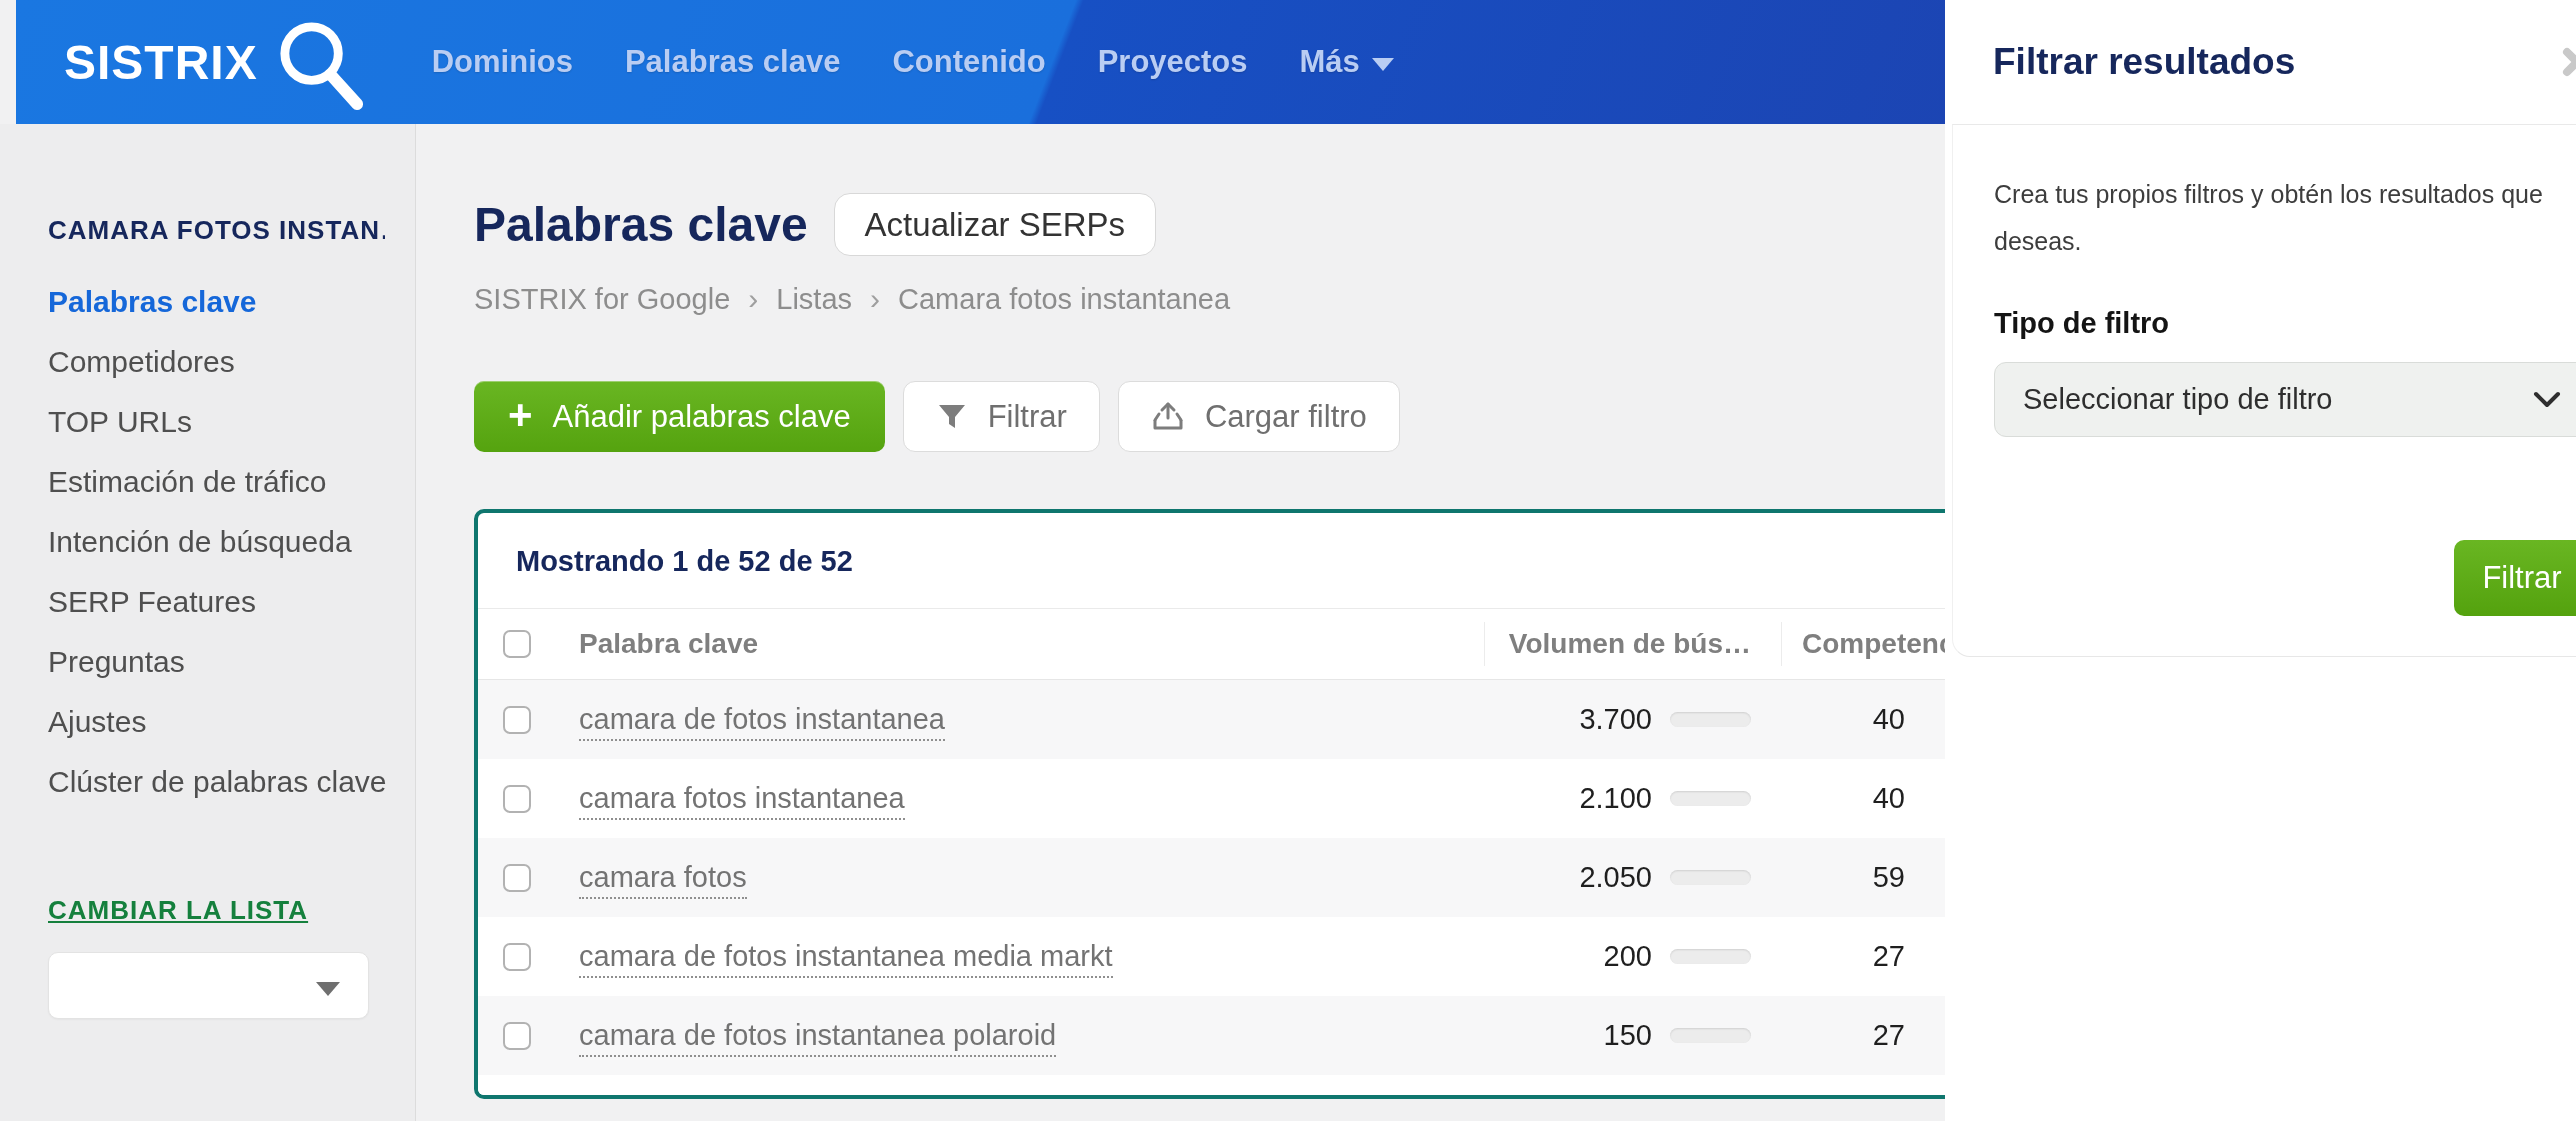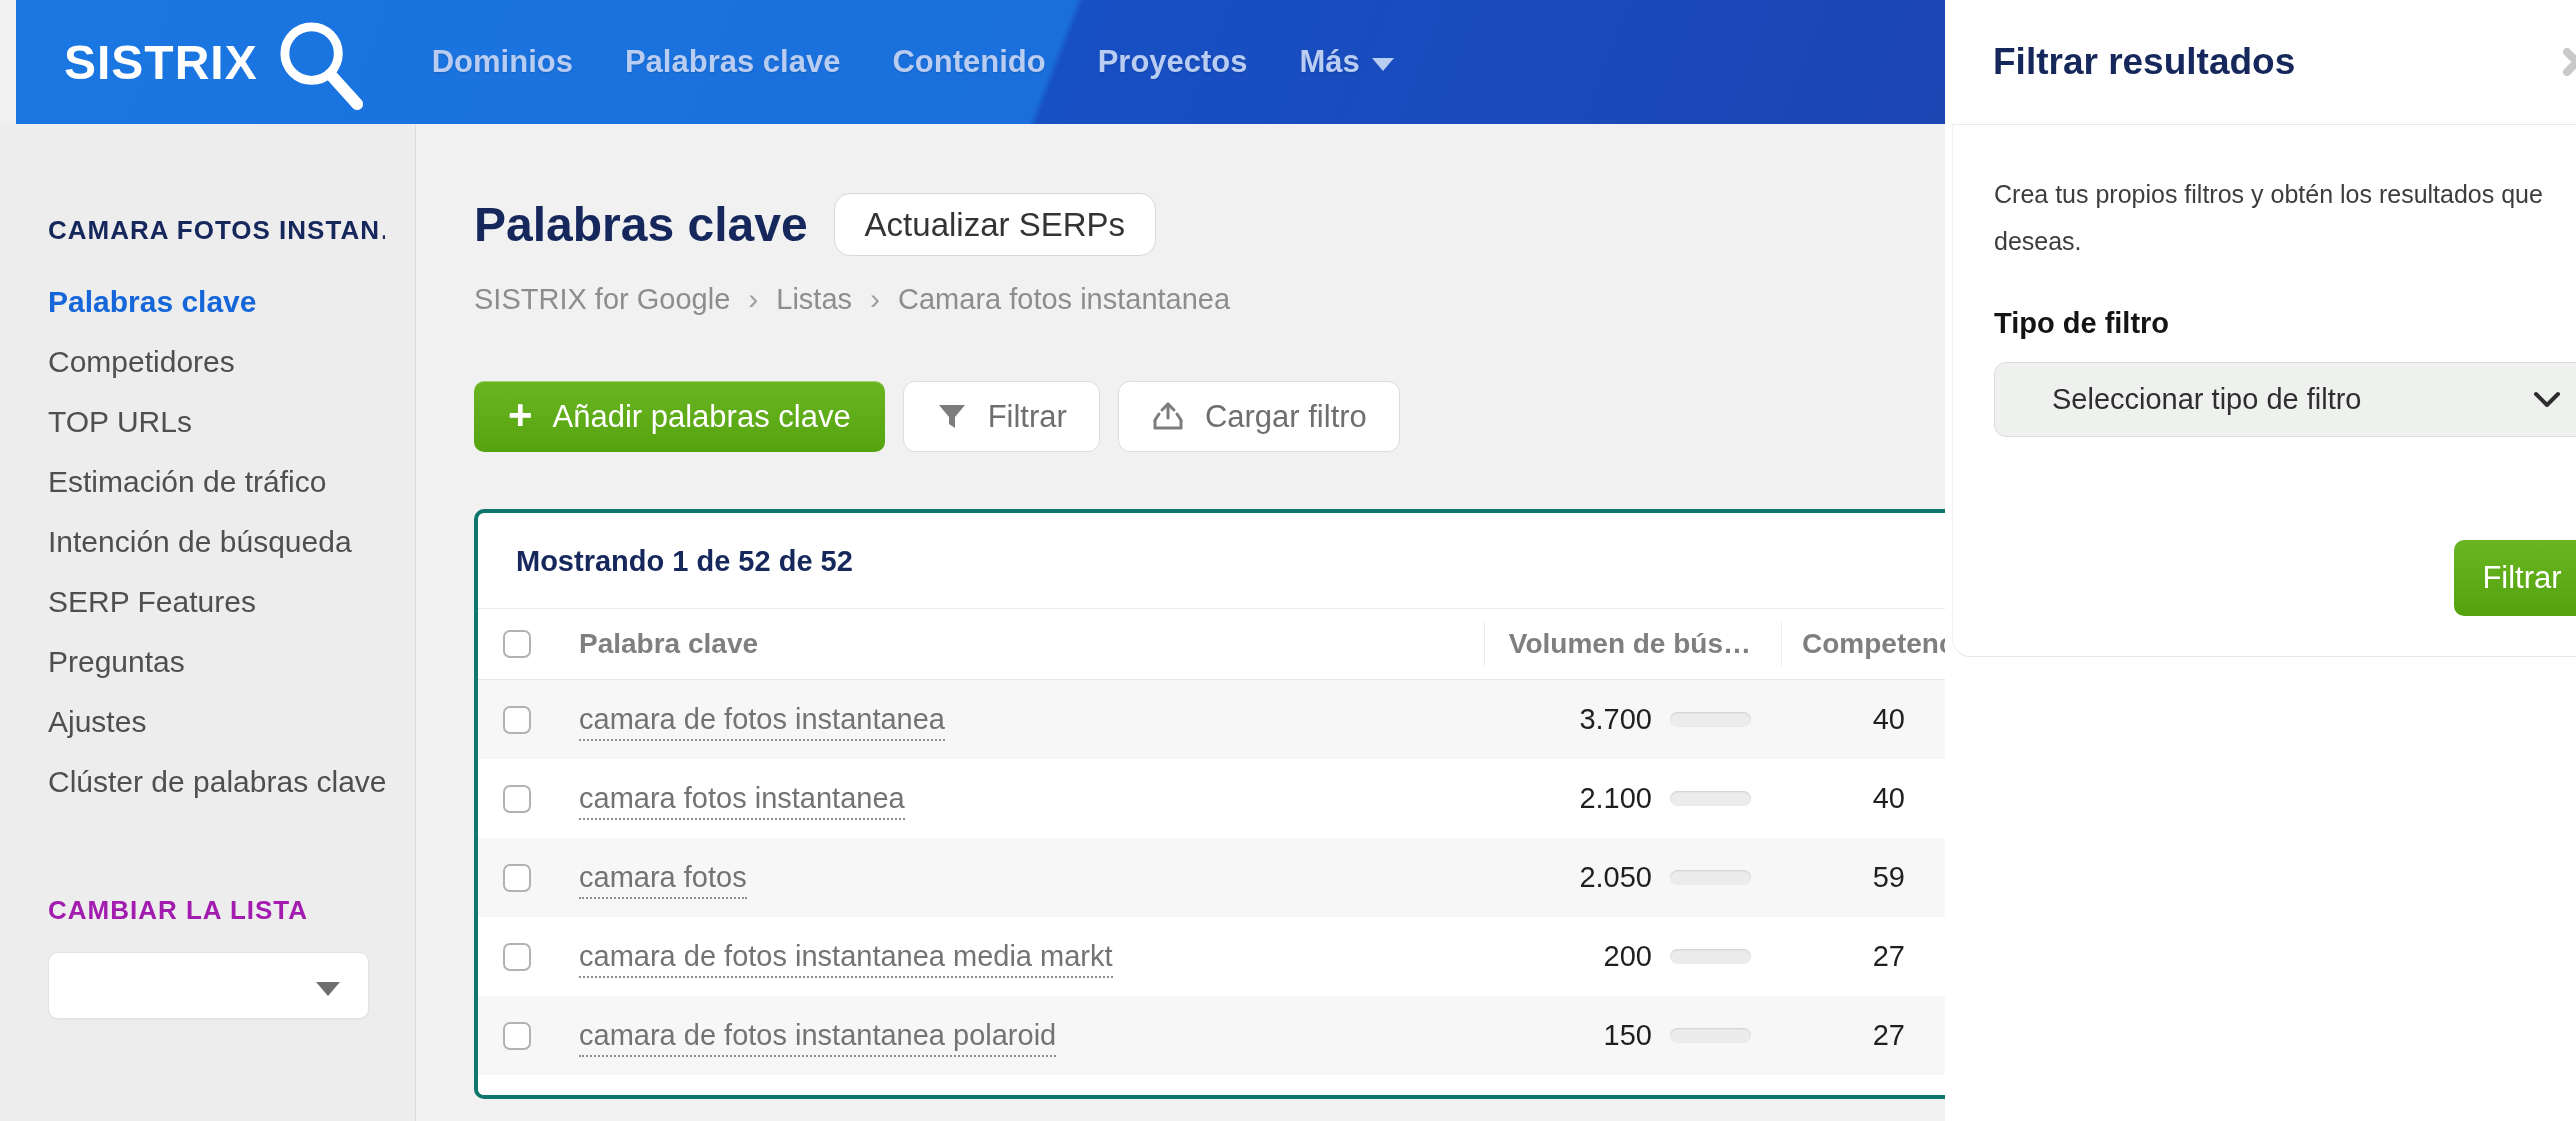--- a/index.html
+++ b/index.html
@@ -27,21 +27,21 @@
     position:absolute; left:0; top:124px; width:416px; height:998px;
     background:#ededee; border-right:1px solid #dcdcdc;
   }
   .side-list-title {
     margin:91px 0 0 48px; color:#16275c; font-size:26px; font-weight:700; letter-spacing:1px;
     white-space:nowrap; overflow:hidden; width:337px;
   }
   .side-nav { list-style:none; margin-top:26px; }
   .side-nav li { padding:13px 0 13px 48px; font-size:30px; color:#4f4f4f; cursor:pointer; white-space:nowrap; }
   .side-nav li.active { color:#1567d9; font-weight:700; }
-  .side-section-title { margin:83px 0 0 48px; color:#a21caf; font-size:26px; font-weight:700; letter-spacing:1px; }
+  .side-section-title { margin:83px 0 0 48px; color:#15803d; font-size:26px; font-weight:700; letter-spacing:1px;text-decoration:underline; }
   .side-select {
     margin:26px 0 0 48px; width:321px; height:67px; background:#fff; border:1px solid #e3e3e3;
     border-radius:10px; box-shadow:0 1px 2px rgba(0,0,0,0.04); position:relative; cursor:pointer;
   }
   .side-select .sel-caret {
     position:absolute; right:28px; top:29px;
     width:0; height:0; border-left:12px solid transparent; border-right:12px solid transparent; border-top:14px solid #6f6f6f;
   }
 
   
@@ -116,21 +116,21 @@
     position:absolute; left:7px; right:7px; top:124px; height:533px;
     border:1px solid #f0f0f0; border-top:1px solid #e9e9e9; border-bottom:1px solid #e7e7e7;
     border-radius:0 0 18px 18px; padding:0 41px;
   }
   .panel-desc { margin-top:46px; width:560px; font-size:25px; color:#3d3d3d; line-height:47px; }
   .panel-label { margin-top:42px; font-size:29px; font-weight:700; color:#141414; }
   .panel-select {
     margin-top:22px; width:100%; height:75px; background:#eff1ef; border:1px solid #d9dcd9; border-radius:12px;
     display:flex; align-items:center; padding:0 28px; cursor:pointer;
   }
-  .panel-select-text { flex:1; font-size:29px; color:#2e2e2e;margin-left:29px; }
+  .panel-select-text { flex:1; font-size:29px; color:#2e2e2e; }
   .panel-actions { display:flex; justify-content:flex-end; margin-top:103px; }
   .btn-filter-submit {
     width:136px; height:76px; border:none; border-radius:10px; cursor:pointer;
     background:linear-gradient(#69b622,#54a20e); color:#fff; font-size:31px;
     font-family:"Liberation Sans", sans-serif;
   }
 </style>
 </head>
 <body>
 

